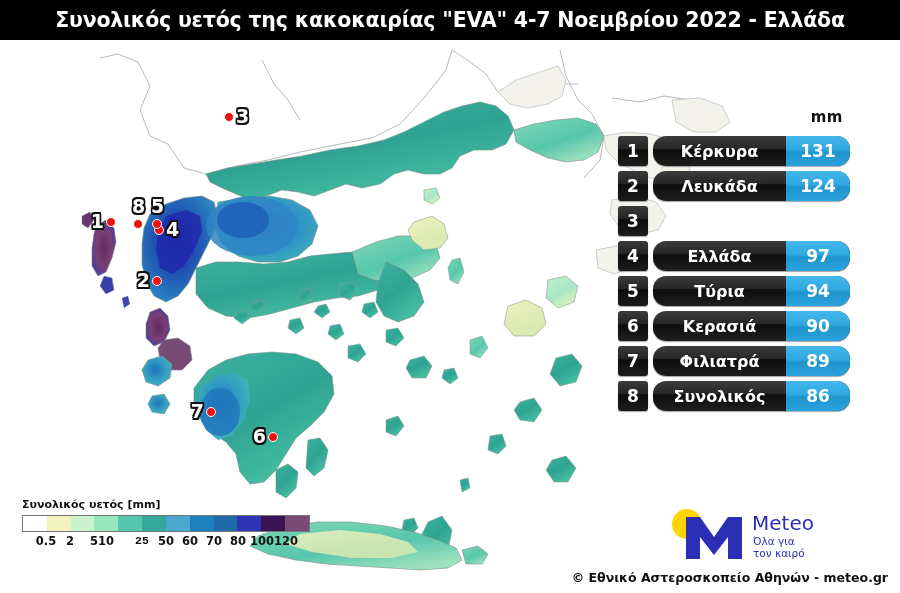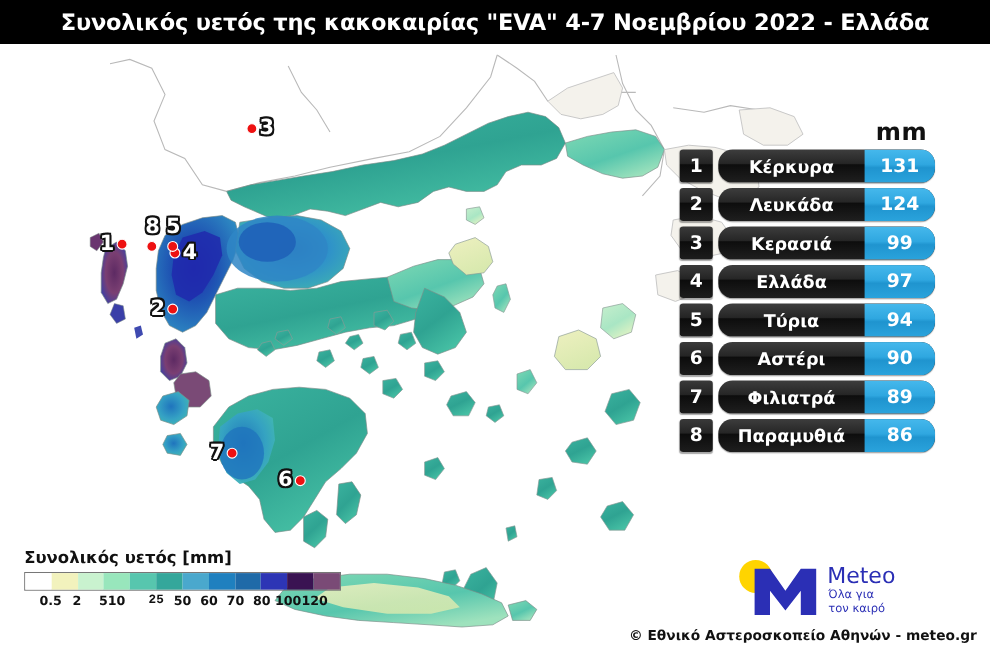--- a/index.html
+++ b/index.html
@@ -30,40 +30,40 @@
       line-height:1;white-space:nowrap;
       text-shadow:-1.6px -1.6px 0 #111,1.6px -1.6px 0 #111,-1.6px 1.6px 0 #111,
                   1.6px 1.6px 0 #111,0 -1.8px 0 #111,0 1.8px 0 #111,
                   -1.8px 0 0 #111,1.8px 0 0 #111;}
   .num-l{right:7px;top:-10px;}
   .num-r{left:7px;top:-10px;}
   .num-t{left:-6px;top:-27px;}
 
   
   #ranking{position:absolute;left:618px;top:108px;width:232px;}
-  #mmhead{position:absolute;right:7px;top:0px;font-size:22px;font-weight:bold;color:#111;
+  #mmhead{position:absolute;right:7px;top:0px;font-size:15px;font-weight:bold;color:#111;
       letter-spacing:0.5px;padding-left:40px;}
   #rows{position:absolute;left:0;top:28px;width:232px;}
   .row{position:relative;height:30px;margin-bottom:5px;}
   .rank{position:absolute;left:0;top:0;width:30px;height:30px;border-radius:3px;
       background:linear-gradient(to bottom,#3a3a3a 0%,#242424 42%,#0c0c0c 46%,#1d1d1d 100%);
       color:#fff;font-size:17px;font-weight:bold;display:flex;align-items:center;
       justify-content:center;box-shadow:0 1px 1px rgba(0,0,0,.35);}
   .panel{position:absolute;left:35px;top:0;right:0;height:30px;border-radius:13px;
       background:linear-gradient(to bottom,#3d3d3d 0%,#262626 42%,#0d0d0d 46%,#1f1f1f 100%);
       overflow:hidden;box-shadow:0 1px 1px rgba(0,0,0,.35);}
   .city{position:absolute;left:0;top:0;right:64px;height:30px;display:flex;
       align-items:center;justify-content:center;color:#fff;font-size:16px;font-weight:bold;}
   .val{position:absolute;right:0;top:0;width:64px;height:30px;display:flex;
       align-items:center;justify-content:center;color:#fff;font-size:17px;font-weight:bold;
       background:linear-gradient(to bottom,#45b8ec 0%,#2fa7e0 45%,#1f94cf 55%,#2aa3dc 100%);}
 
   
   #legend{position:absolute;left:22px;top:498px;width:290px;}
-  #legend .lab{font-size:15px;font-weight:bold;color:#111;margin-bottom:4px;}
+  #legend .lab{font-size:11px;font-weight:bold;color:#111;margin-bottom:4px;}
   #bar{display:flex;width:286px;height:15px;border:1px solid #777;box-sizing:content-box;}
   #bar div{flex:1 1 0;height:100%;}
   #ticks{position:relative;width:288px;height:16px;margin-top:2px;}
   #ticks span{position:absolute;top:0;font-size:11.5px;font-weight:bold;color:#111;
       transform:translateX(-50%);white-space:nowrap;text-align:right;}
 
   
   #logo{position:absolute;left:672px;top:505px;width:190px;height:58px;}
   #sun{position:absolute;left:0px;top:4px;width:30px;height:30px;border-radius:50%;
       background:#ffd400;}
@@ -300,57 +300,53 @@
       </div>
       <div class="row">
         <div class="rank">2</div>
         <div class="panel">
           <div class="city">Λευκάδα</div>
           <div class="val">124</div>
         </div>
       </div>
       <div class="row">
         <div class="rank">3</div>
-        <div class="panel">
-          <div class="city">Κερασιά</div>
-          <div class="val">99</div>
-        </div>
       </div>
       <div class="row">
         <div class="rank">4</div>
         <div class="panel">
           <div class="city">Ελλάδα</div>
           <div class="val">97</div>
         </div>
       </div>
       <div class="row">
         <div class="rank">5</div>
         <div class="panel">
           <div class="city">Τύρια</div>
           <div class="val">94</div>
         </div>
       </div>
       <div class="row">
         <div class="rank">6</div>
         <div class="panel">
-          <div class="city">Αστέρι</div>
+          <div class="city">Κερασιά</div>
           <div class="val">90</div>
         </div>
       </div>
       <div class="row">
         <div class="rank">7</div>
         <div class="panel">
           <div class="city">Φιλιατρά</div>
           <div class="val">89</div>
         </div>
       </div>
       <div class="row">
         <div class="rank">8</div>
         <div class="panel">
-          <div class="city">Παραμυθιά</div>
+          <div class="city">Συνολικός</div>
           <div class="val">86</div>
         </div>
       </div>
     </div>
   </div>
 
   <div id="legend">
     <div class="lab">Συνολικός υετός [mm]</div>
     <div id="bar">
         <div style="background: rgb(255, 255, 255);"></div>

